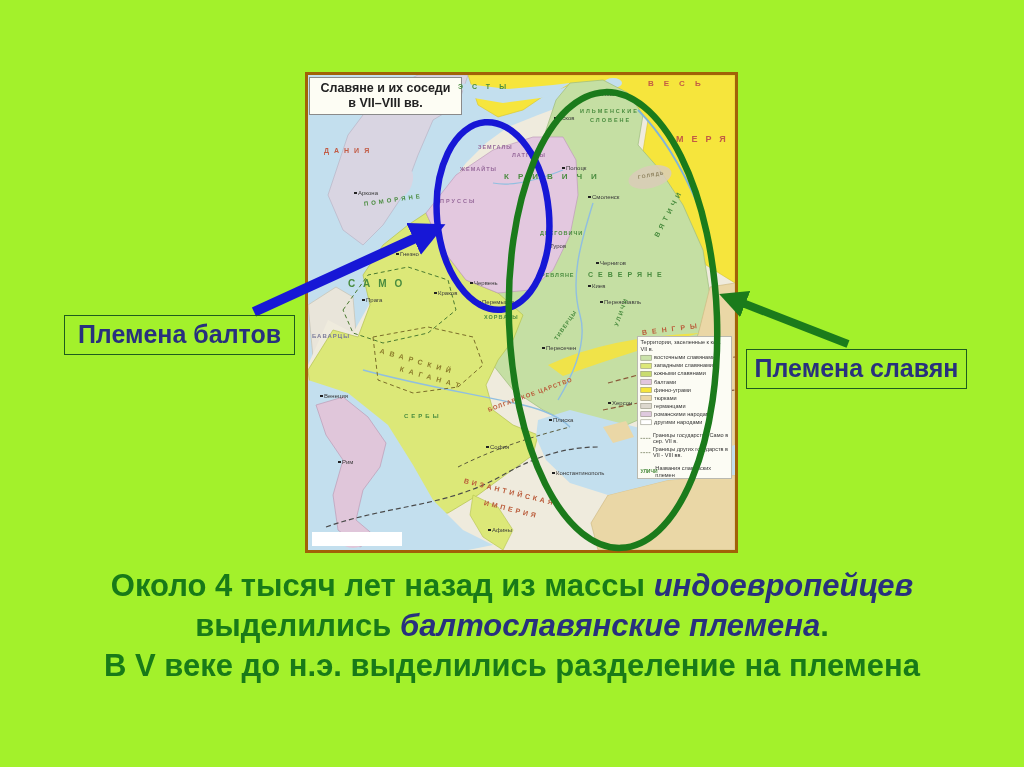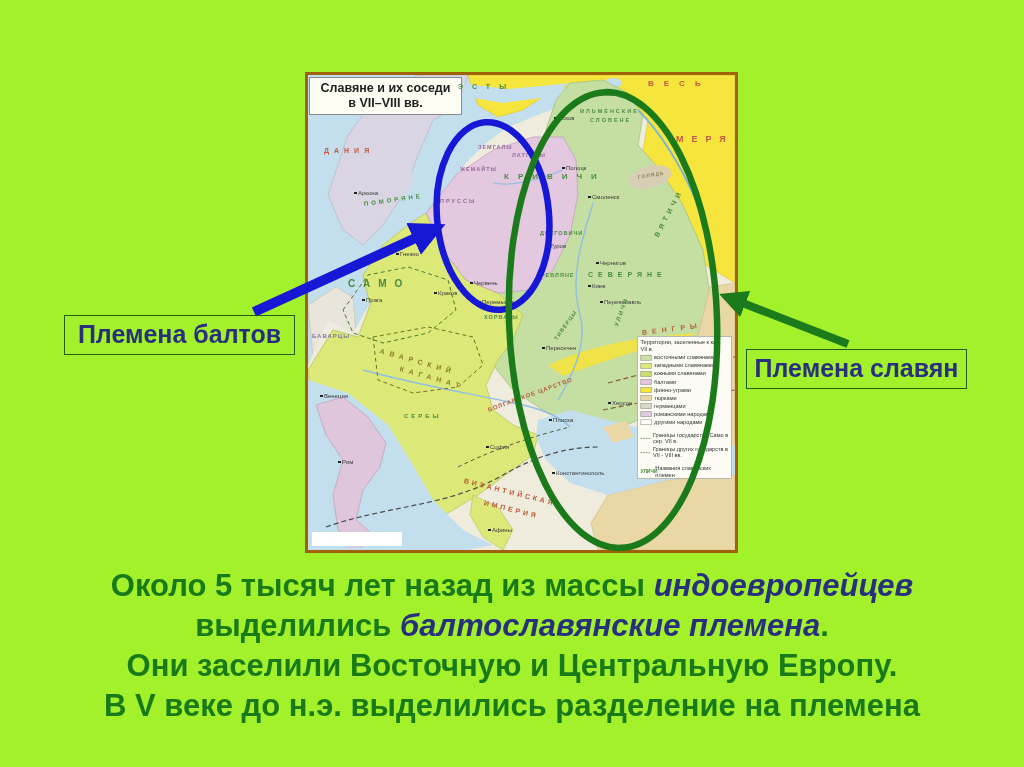--- a/index.html
+++ b/index.html
@@ -373,19 +373,18 @@
     <ellipse cx="493" cy="216" rx="56" ry="94" fill="none" stroke="#1717D6" stroke-width="6.5" transform="rotate(-5 493 216)"></ellipse>
     <ellipse cx="613" cy="320" rx="104" ry="228" fill="none" stroke="#1B7B1B" stroke-width="6.5" transform="rotate(-2 613 320)"></ellipse>
     <line x1="254" y1="312" x2="420" y2="236" stroke="#1717D6" stroke-width="10" marker-end="url(#arrow-blue)"></line>
     <line x1="848" y1="344" x2="740" y2="302" stroke="#1B7B1B" stroke-width="8" marker-end="url(#arrow-green)"></line>
   </svg>
 
   <div class="callout callout-balts">Племена балтов</div>
   <div class="callout callout-slavs">Племена славян</div>
 
   <div class="body-text">
-    <div><span>Около 5 тысяч лет назад из массы </span><span class="blue it">индоевропейцев</span></div>
+    <div><span>Около 4 тысяч лет назад из массы </span><span class="blue it">индоевропейцев</span></div>
     <div><span>выделились </span><span class="blue it">балтославянские племена</span><span>.</span></div>
-    <div><span>Они заселили Восточную и Центральную Европу.</span></div>
     <div><span>В V веке до н.э. выделились разделение на племена</span></div>
   </div>
 
 </div>
 
 </body></html>

